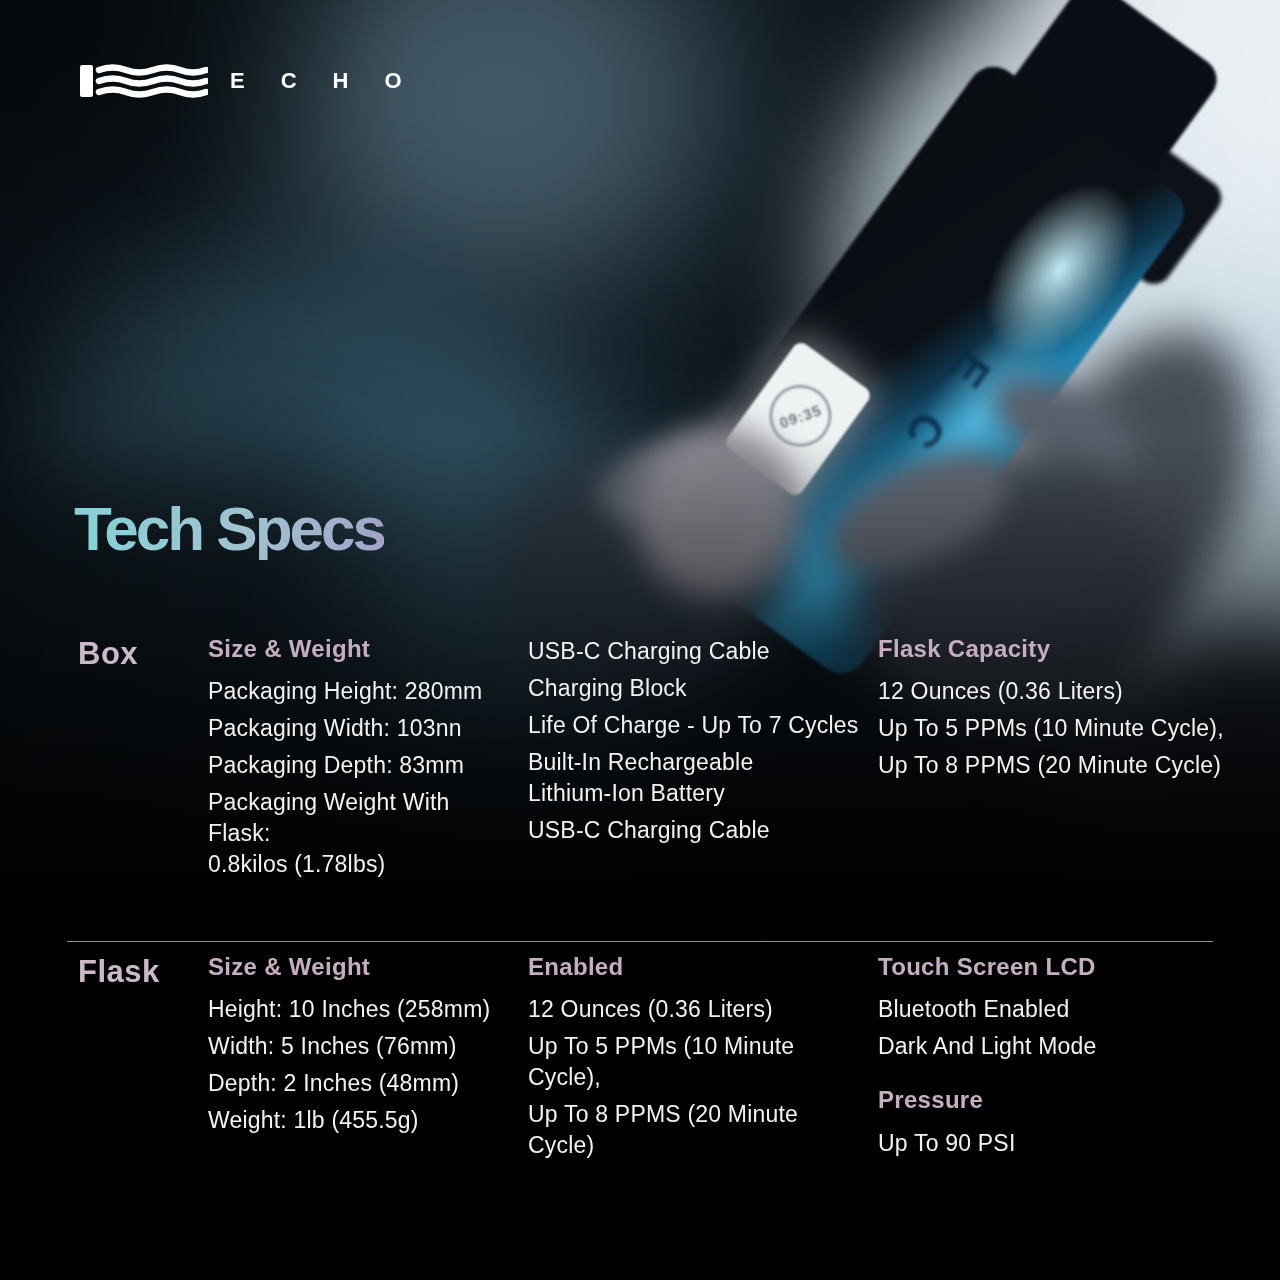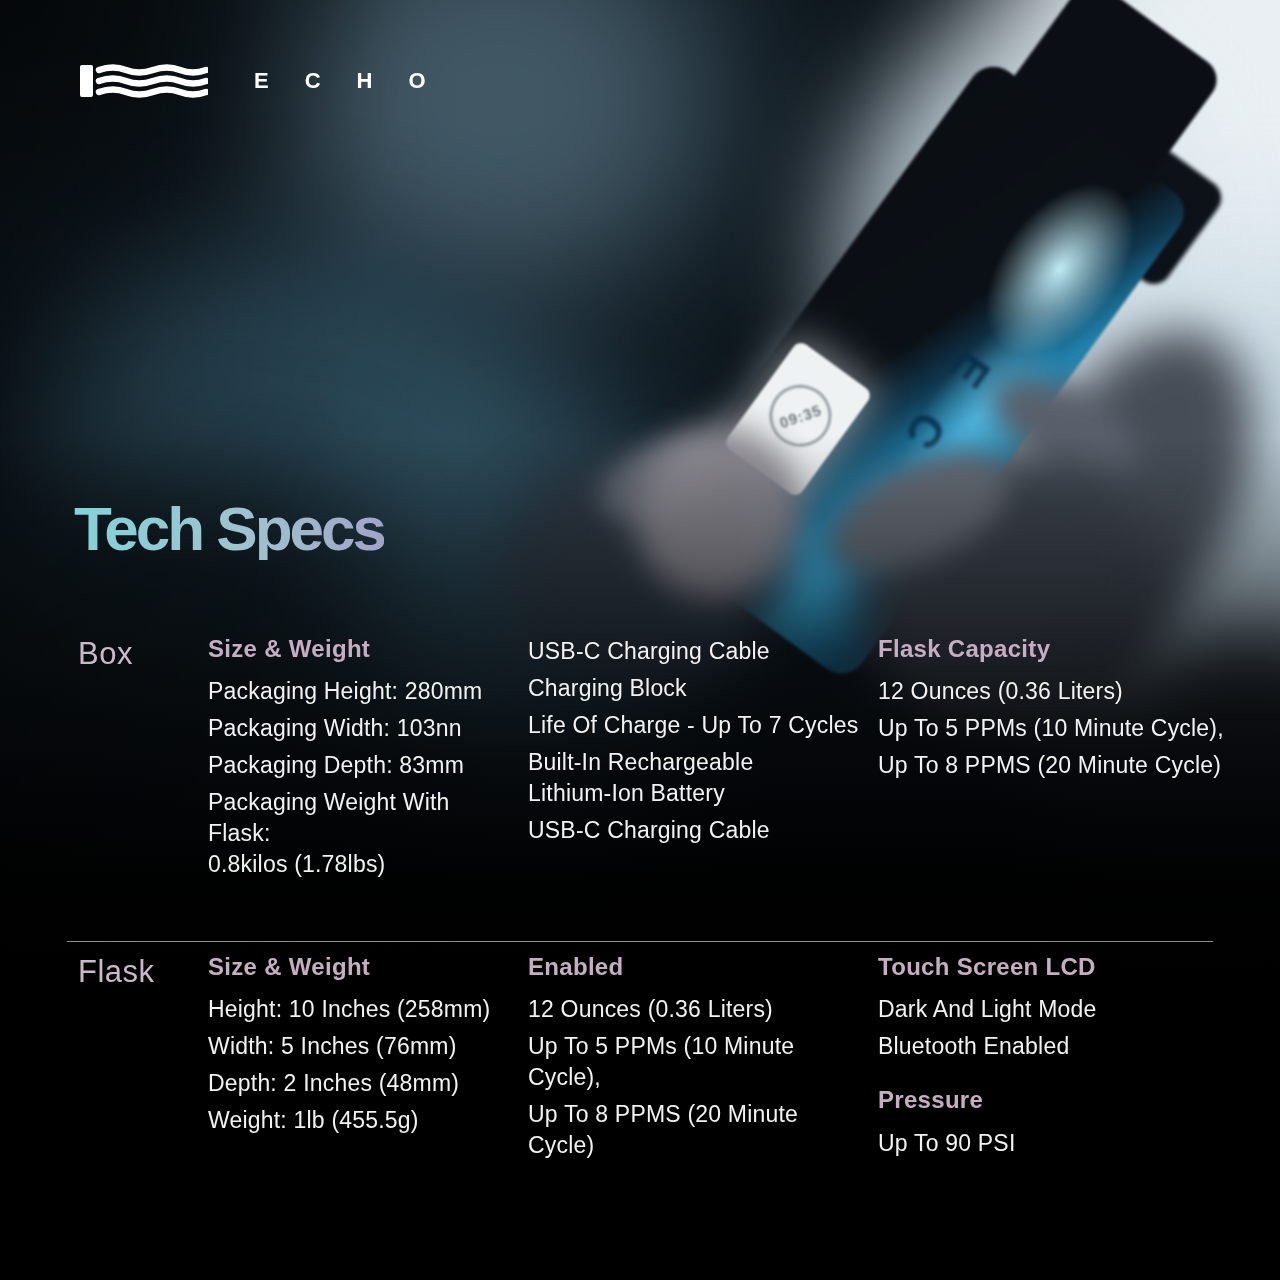--- a/index.html
+++ b/index.html
@@ -50,34 +50,34 @@
   .h-forearm{left:1060px;top:630px;width:380px;height:520px;background:#20262d;filter:blur(42px);}
 
   .shade{position:absolute;inset:0;
     background:
       radial-gradient(620px 420px at 0% 0%, rgba(0,0,0,.45), transparent 62%),
       linear-gradient(100deg, rgba(0,0,0,.4) 0%, rgba(0,0,0,0) 28%),
       linear-gradient(180deg, rgba(2,4,6,0) 34%, rgba(2,4,6,.45) 48%, rgba(3,4,6,.88) 60%, rgba(0,0,0,.985) 70%, #000 78%);}
 
   
   .content{position:absolute;inset:0;z-index:5;}
-  .brand{position:absolute;left:80px;top:62px;display:flex;align-items:center;gap:46px;}
+  .brand{position:absolute;left:80px;top:62px;display:flex;align-items:center;gap:22px;}
   .brand svg{display:block;}
   .brand-name{color:#fff;font-size:22px;font-weight:700;letter-spacing:36px;text-indent:0;}
 
   .title{position:absolute;left:74px;top:498px;margin:0;font-size:62px;font-weight:700;letter-spacing:-3px;
     background:linear-gradient(90deg,#84d2d8 0%,#9fc3cf 55%,#a2a4c8 100%);
     -webkit-background-clip:text;background-clip:text;-webkit-text-fill-color:transparent;color:transparent;
     line-height:1;}
 
   .spec-section{position:absolute;left:78px;width:1164px;display:grid;
     grid-template-columns:130px 320px 350px auto;align-items:start;}
   #section-box{top:636px;}
   #section-flask{top:954px;}
-  .section-label{margin:0;font-size:31px;font-weight:400;color:#cbb9ca;letter-spacing:.5px;line-height:1;padding-top:2px;}
+  .section-label{margin:0;font-size:31px;font-weight:700;color:#cbb9ca;letter-spacing:.5px;line-height:1;padding-top:2px;}
   .spec-heading{margin:0 0 14px 0;font-size:24px;font-weight:700;color:#c6aec2;letter-spacing:.3px;line-height:1.1;}
   .spec-item{margin:0 0 6px 0;font-size:23px;color:#f2f2f2;line-height:31px;white-space:pre-line;letter-spacing:.2px;}
   .spec-block + .spec-block{margin-top:25px;}
   .spec-col{padding-right:10px;}
 
   .divider{position:absolute;left:67px;top:941px;width:1146px;height:1px;background:#8e8e90;z-index:6;}
 </style>
 </head>
 <body>
 
@@ -177,22 +177,22 @@
   <p class="spec-item">12 Ounces (0.36 Liters)</p>
           <p class="spec-item">Up To 5 PPMs (10 Minute
 Cycle),</p>
           <p class="spec-item">Up To 8 PPMS (20 Minute
 Cycle)</p>
         </div>
       </div>
       <div class="spec-col">
         <div class="spec-block">
     <h3 class="spec-heading">Touch Screen LCD</h3>
-  <p class="spec-item">Dark And Light Mode</p>
-          <p class="spec-item">Bluetooth Enabled</p>
+  <p class="spec-item">Bluetooth Enabled</p>
+          <p class="spec-item">Dark And Light Mode</p>
         </div>
         <div class="spec-block">
     <h3 class="spec-heading">Pressure</h3>
   <p class="spec-item">Up To 90 PSI</p>
         </div>
       </div>
     </section>
 </div>
 
 </body></html>

